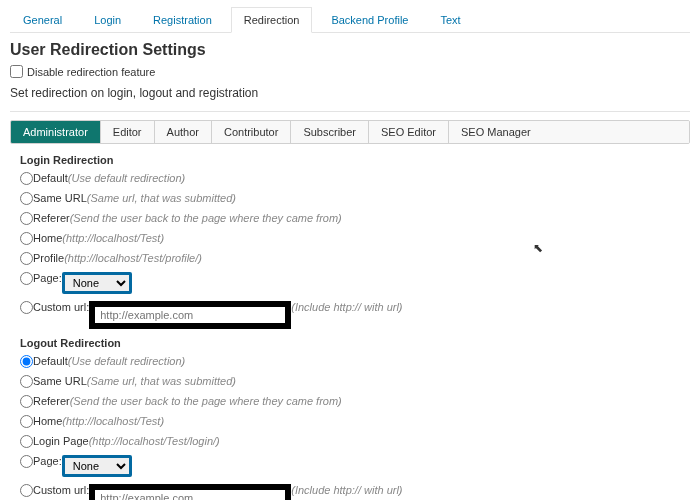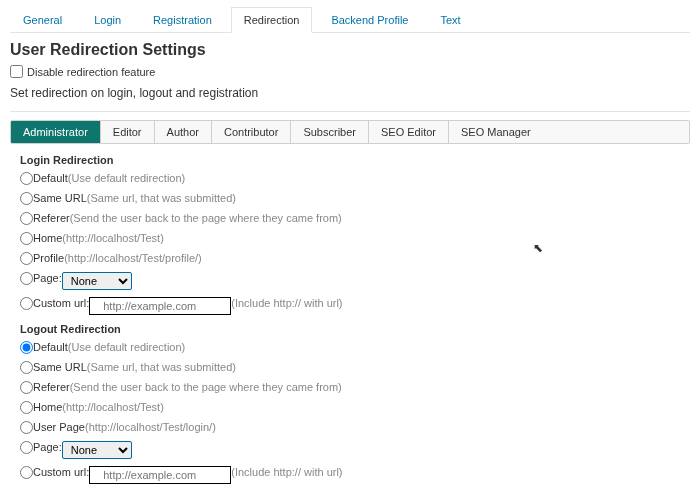--- a/index.html
+++ b/index.html
@@ -77,33 +77,33 @@
     font-size: 11px;
     margin: 8px 0 6px 10px;
   }
   .radio-row {
     display: flex;
     align-items: flex-start;
     margin: 0 0 7px 10px;
     font-size: 11px;
   }
   .radio-row input[type=radio] { margin:0; }
-  .hint { color: #888; }
+  .hint { color: #888; font-style: italic; }
   .select-page {
     font-size: 11px;
     padding: 1px 4px;
-    border:1px solid #0369a1;
+    border:3px solid #0369a1;
     border-radius:2px;
     min-width:70px;
   }
   .custom-url-input {
     font-size: 11px;
-    padding: 2px 13px;
-    border:1px solid #000000;
-    width: 142px;
+    padding: 2px 5px;
+    border:6px solid #000000;
+    width: 202px;
     color:#888;
   }
   .cursor {
     position: absolute;
     left: 533px;
     top: 241px;
     font-size: 12px;
     pointer-events: none;
   }
 </style>
@@ -199,21 +199,21 @@
       <span>Referer </span>
       <span class="hint">(Send the user back to the page where they came from)</span>
     </div>
     <div class="radio-row">
       <input type="radio" name="logout" style="">
       <span>Home </span>
       <span class="hint">(http://localhost/Test)</span>
     </div>
     <div class="radio-row">
       <input type="radio" name="logout" style="">
-      <span>User Page </span>
+      <span>Login Page </span>
       <span class="hint">(http://localhost/Test/login/)</span>
     </div>
   </div>
 
 <div class="radio-row">
   <input type="radio" name="logout" style="">
   <span>Page:</span>
   <select class="select-page">
     <option>None</option>
   </select>

